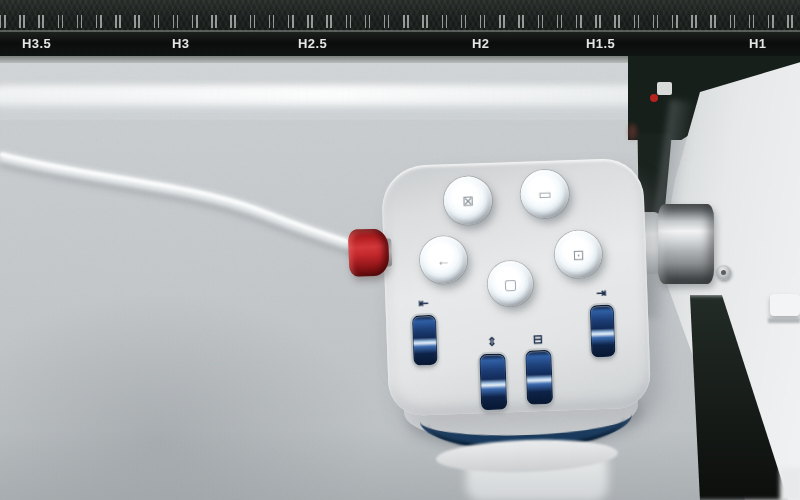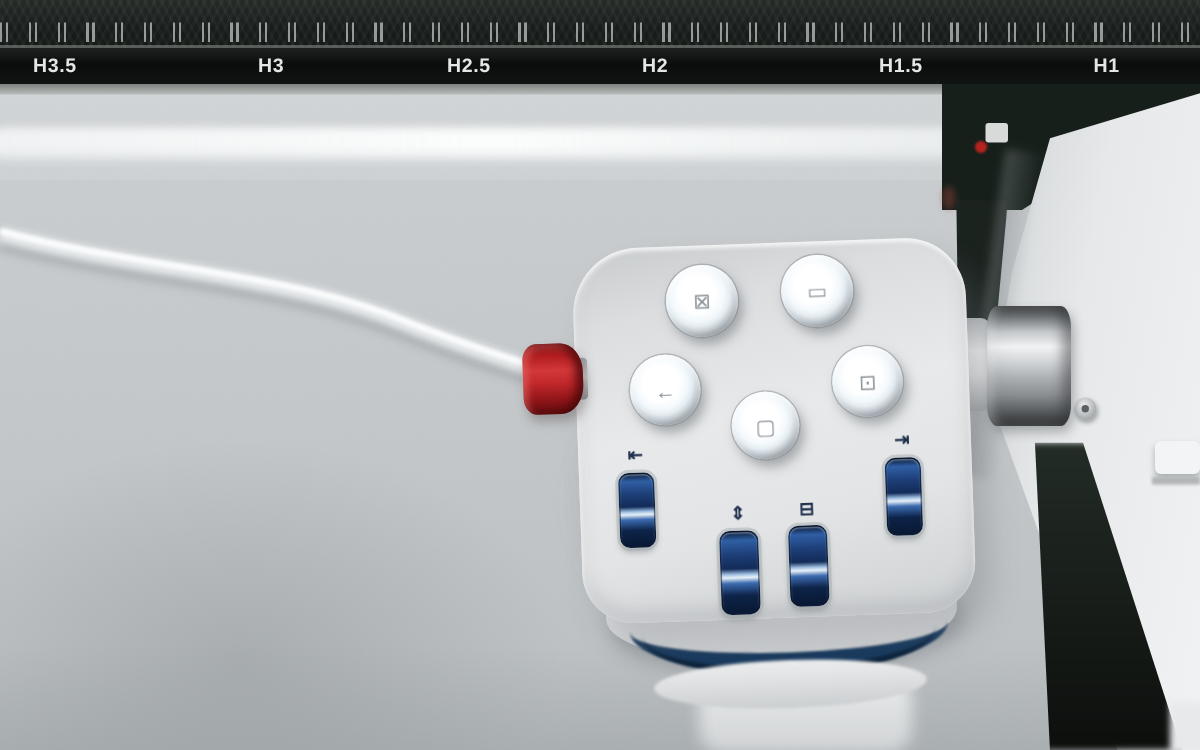--- a/index.html
+++ b/index.html
@@ -169,23 +169,23 @@
   </svg>
 
   <div class="ruler">
     <div class="ruler-weave"></div>
     <div class="ruler-ticks"></div>
     <div class="ruler-divider"></div>
     <div class="ruler-lower"></div>
     <span class="ruler-label" style="left:22px">H3.5</span>
     <span class="ruler-label" style="left:172px">H3</span>
     <span class="ruler-label" style="left:298px">H2.5</span>
-    <span class="ruler-label" style="left:428px">H2</span>
+    <span class="ruler-label" style="left:472px">H2</span>
     <span class="ruler-label" style="left:586px">H1.5</span>
-    <span class="ruler-label" style="left:729px">H1</span>
+    <span class="ruler-label" style="left:749px">H1</span>
   </div>
   <div class="ruler-bevel"></div>
 
   <div class="m-dark-top"></div>
   <div class="m-dark-slab"></div>
   <div class="m-face"></div>
   <div class="m-edge-shade"></div>
   <div class="m-label"></div>
   <div class="m-red-dot"></div>
   <div class="m-red-smudge"></div>

